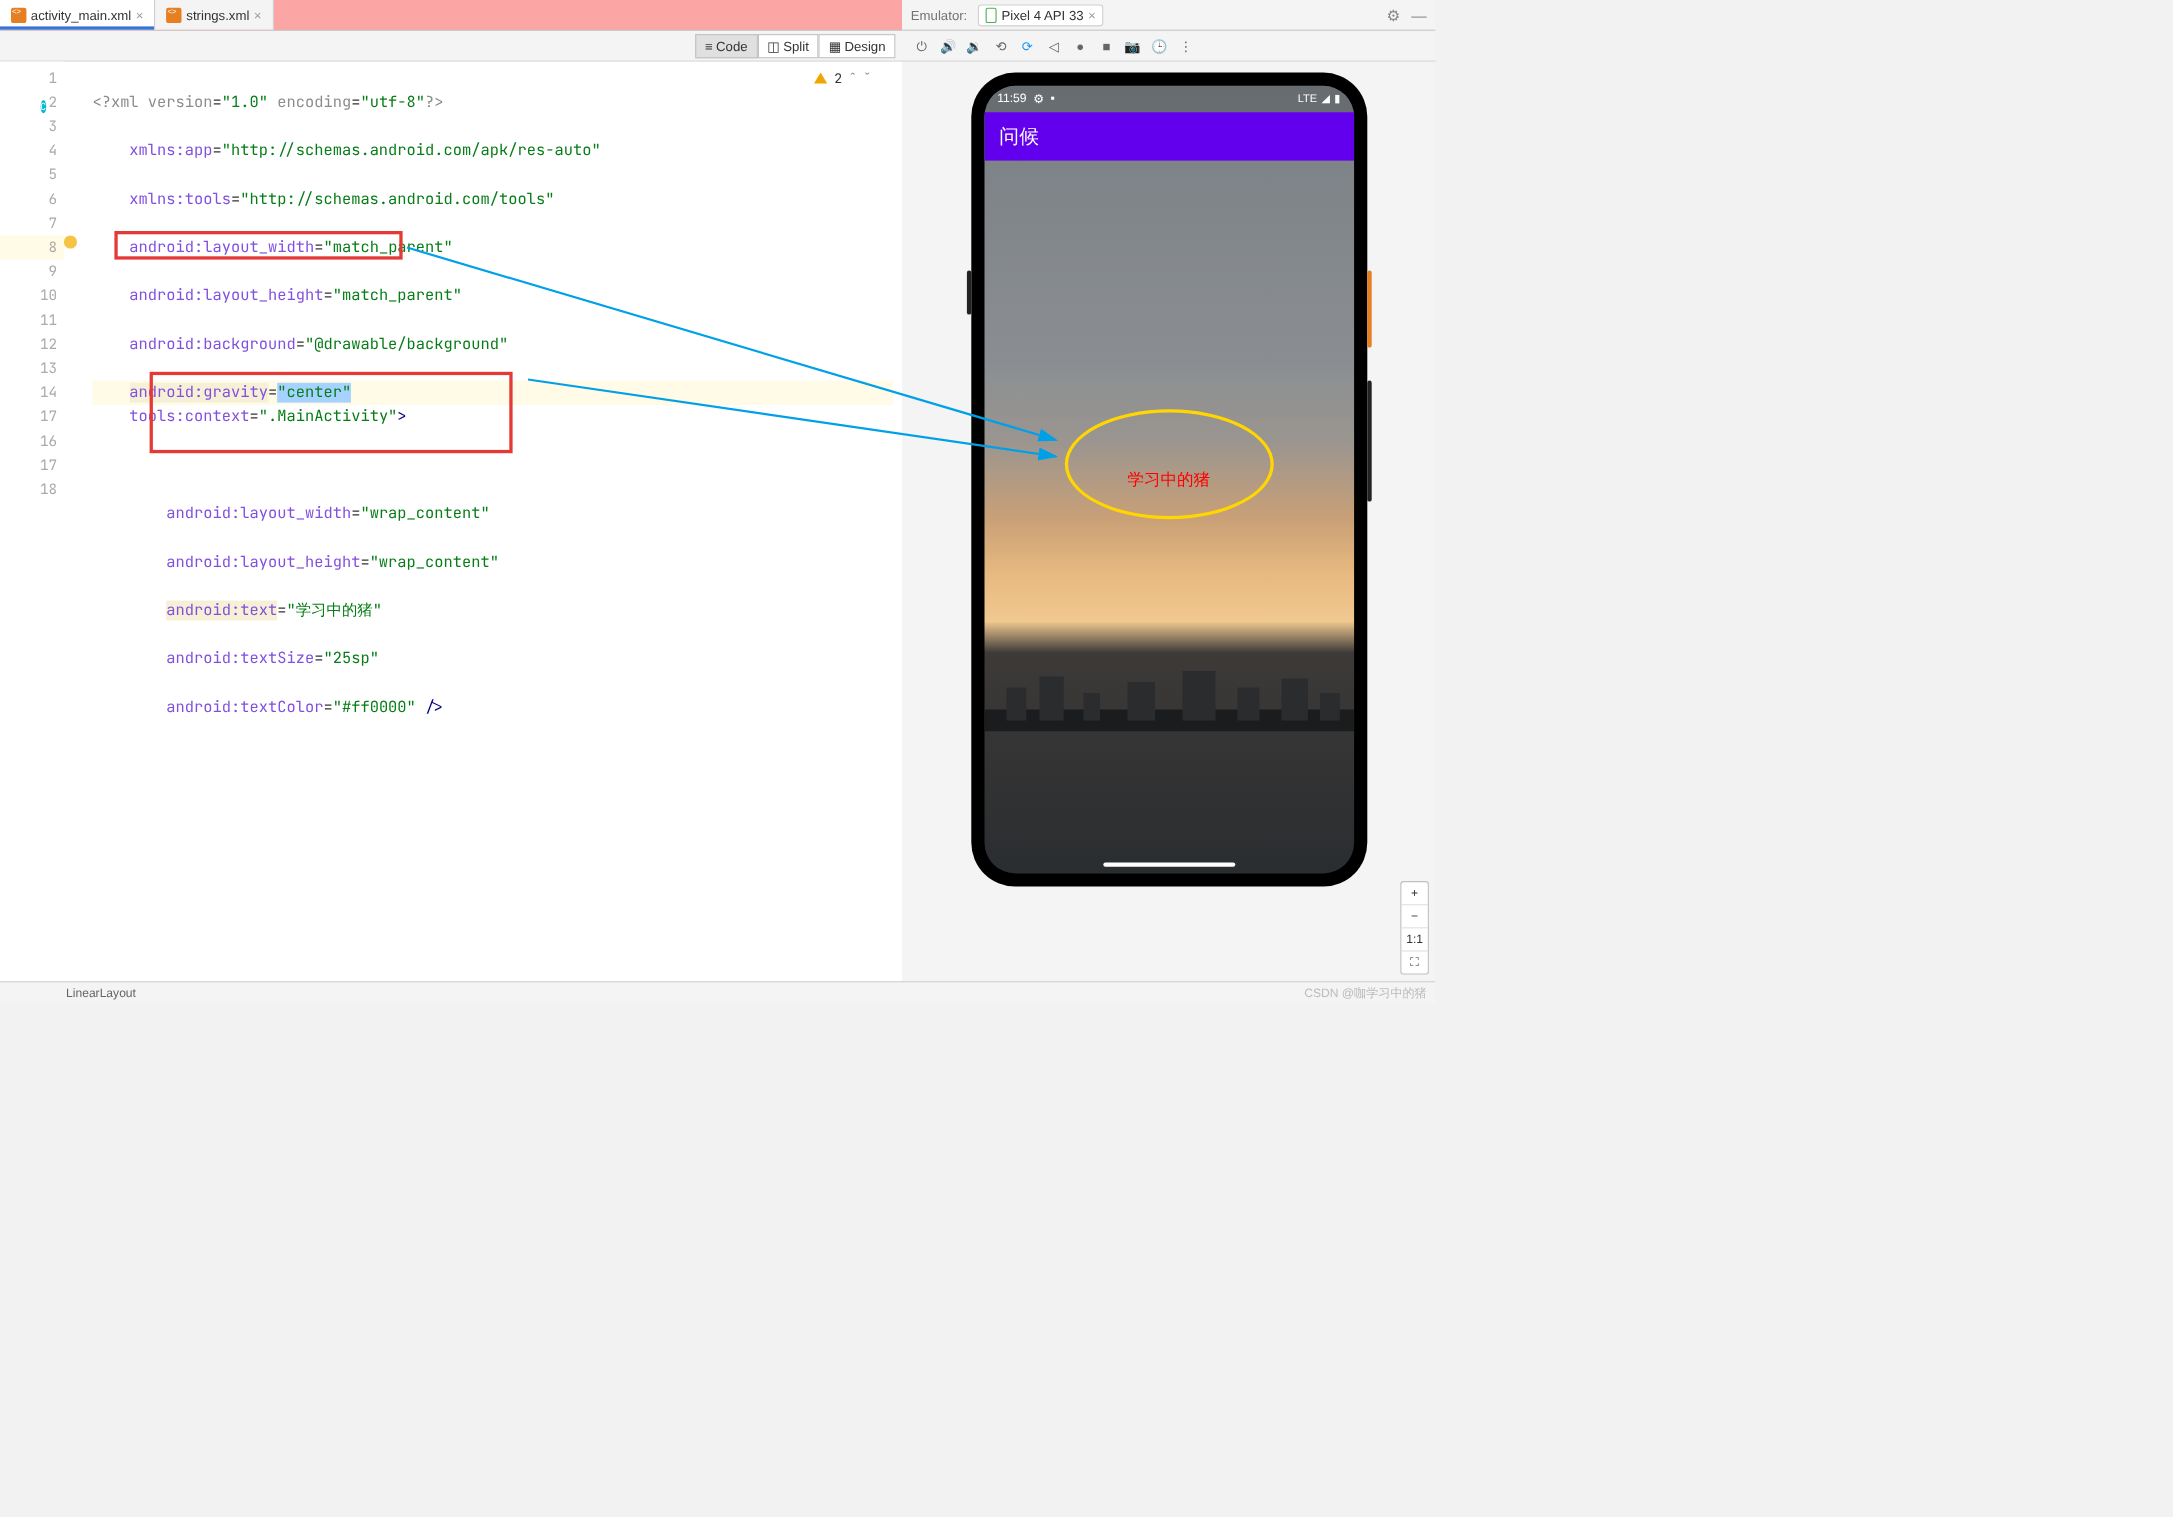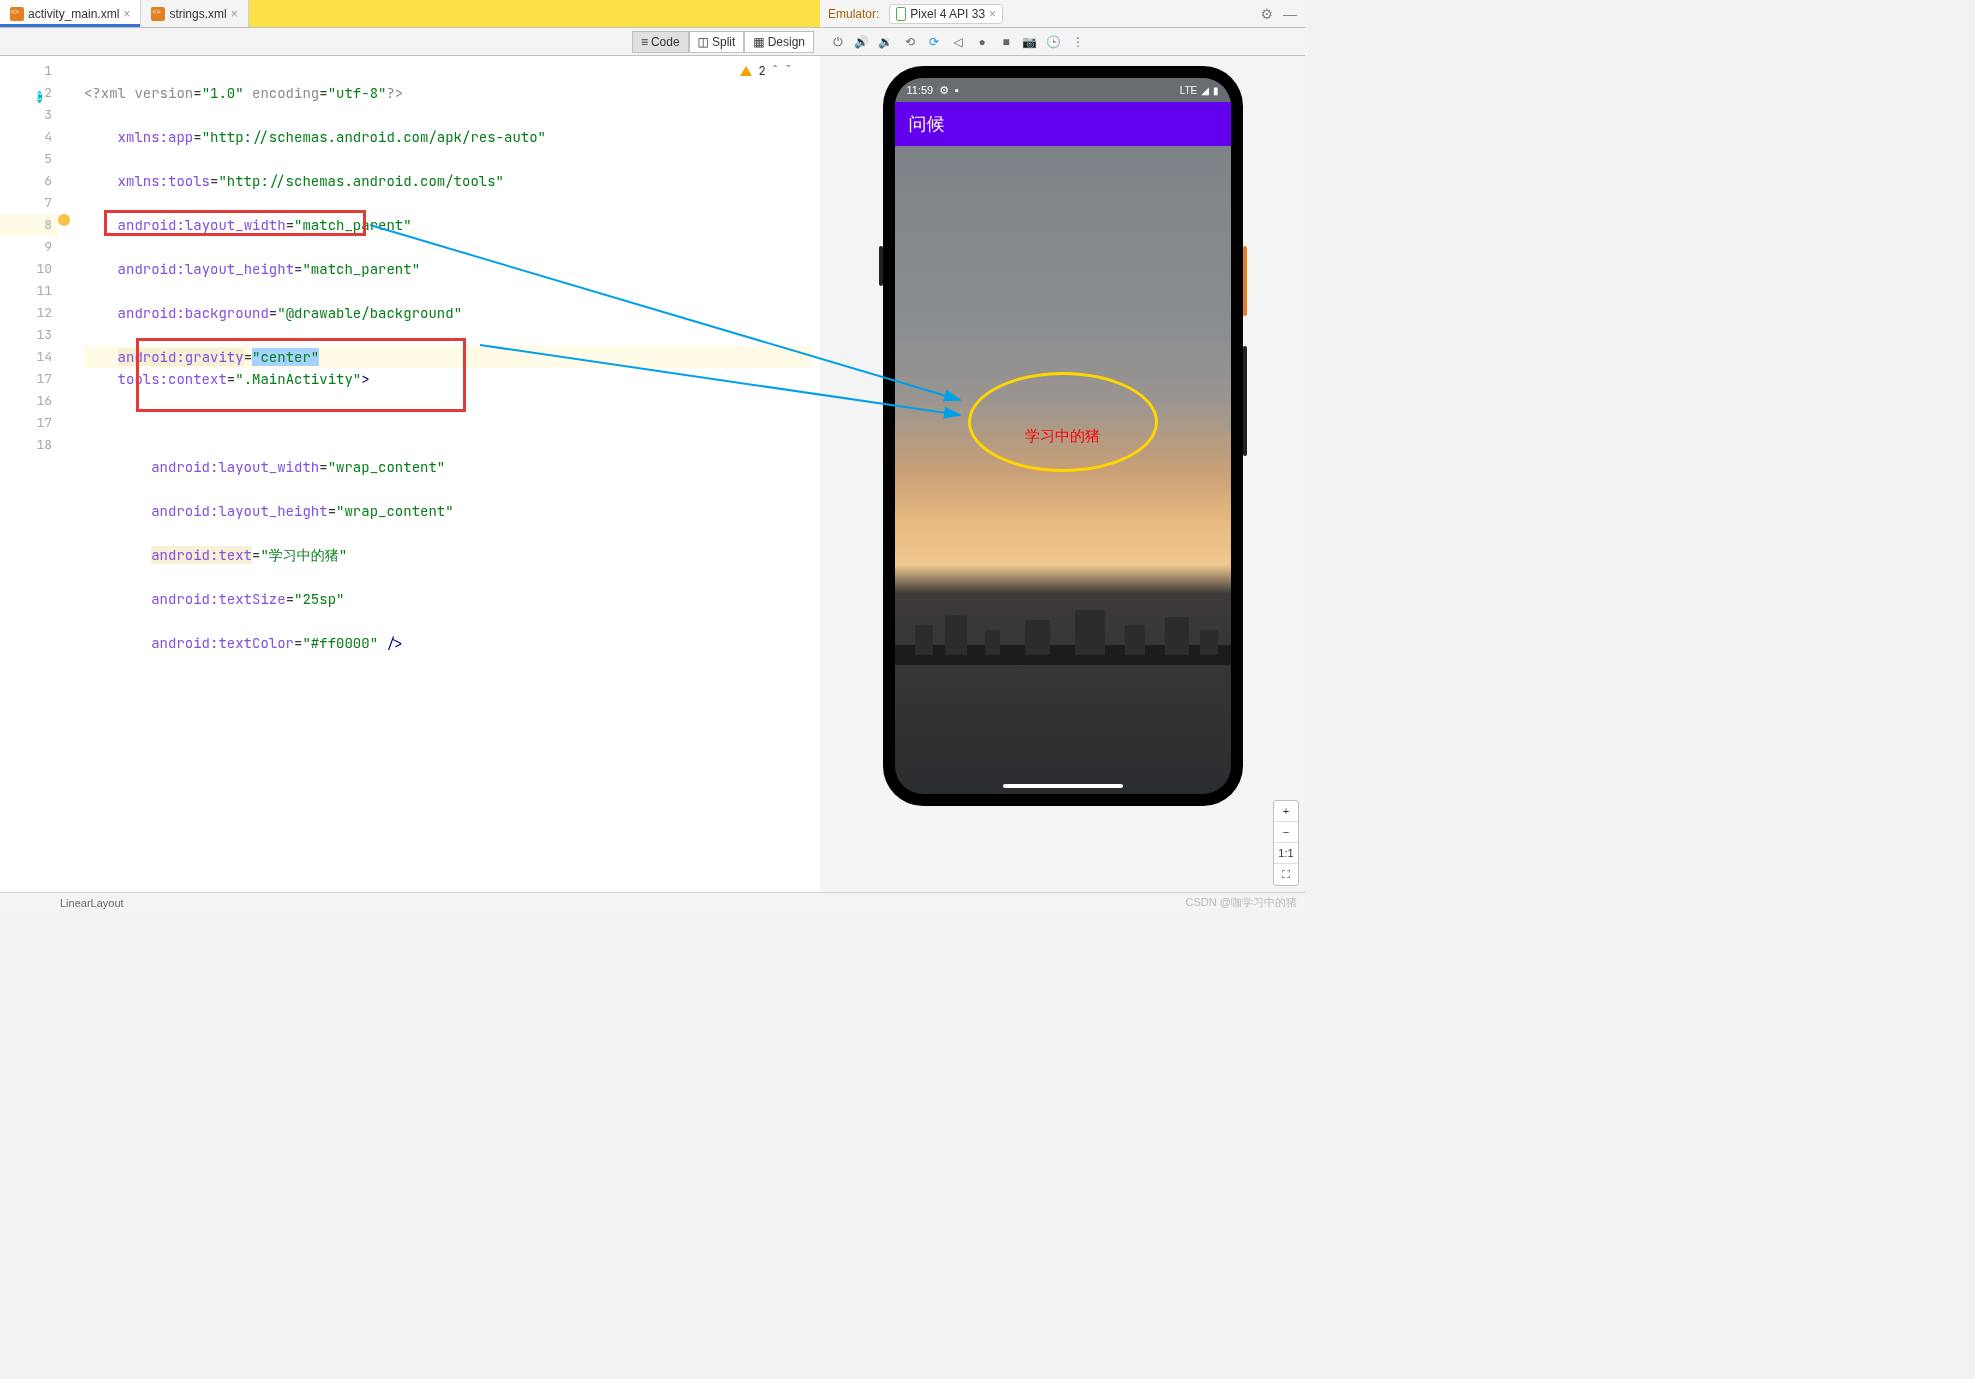--- a/index.html
+++ b/index.html
@@ -1,26 +1,26 @@
 <!DOCTYPE html>
 <html><head>
 <meta charset="utf-8">
 <style>
   * { margin:0; padding:0; box-sizing:border-box; }
   body { font-family: "Segoe UI", Arial, sans-serif; font-size:12px; background:#f2f2f2; color:#333; width:1305px; height:912px; position:relative; overflow:hidden;}
   .top { display:flex; height:28px; }
-  .tabs-left { display:flex; flex:1; background:#fde047; border-bottom:1px solid #c0c0c0;}
+  .tabs-left { display:flex; flex:1; background:#fca5a5; border-bottom:1px solid #c0c0c0;}
   .tab { display:flex; align-items:center; gap:4px; padding:4px 10px; border-right:1px solid #d0d0d0; background:#f4f4f4; position:relative; cursor:pointer;}
   .tab.active { background:#fff;}
   .tab-underline { position:absolute; left:0; right:0; bottom:0; height:3px; background:#3874d8;}
   .xml-icon { width:14px; height:14px; background:#e67e22; border-radius:2px; display:inline-block; position:relative;}
   .xml-icon::after { content:"<>"; color:#fff; font-size:7px; position:absolute; left:1px; top:1px;}
   .close-x { color:#999; font-size:12px;}
   .emu-bar { width:485px; display:flex; align-items:center; padding:0 8px; border-bottom:1px solid #c0c0c0; background:#f4f4f4; gap:10px;}
-  .emu-label { color:#a16207;}
+  .emu-label { color:#737373;}
   .device-chip { display:flex; align-items:center; gap:4px; background:#fff; border:1px solid #d0d0d0; border-radius:3px; padding:2px 6px;}
   .phone-icon { width:10px; height:14px; border:1px solid #4caf50; border-radius:2px;}
   .gear-icon, .minimize-icon { color:#888; cursor:pointer; font-size:14px;}
   .spacer { flex:1;}
   .toolbar-row { display:flex; height:28px; border-bottom:1px solid #c0c0c0;}
   .toolbar-left { flex:1; display:flex; justify-content:flex-end; background:#f4f4f4; align-items:center; padding-right:6px;}
   .view-btn { display:flex; align-items:center; gap:3px; padding:3px 8px; border:1px solid #c0c0c0; background:#fff; cursor:pointer; font-size:12px;}
   .view-btn.active { background:#e0e0e0;}
   .toolbar-right { width:485px; display:flex; align-items:center; gap:8px; padding:0 10px; background:#f4f4f4;}
   .tb-icon { width:16px; height:16px; display:flex; align-items:center; justify-content:center; color:#666; cursor:pointer;}

